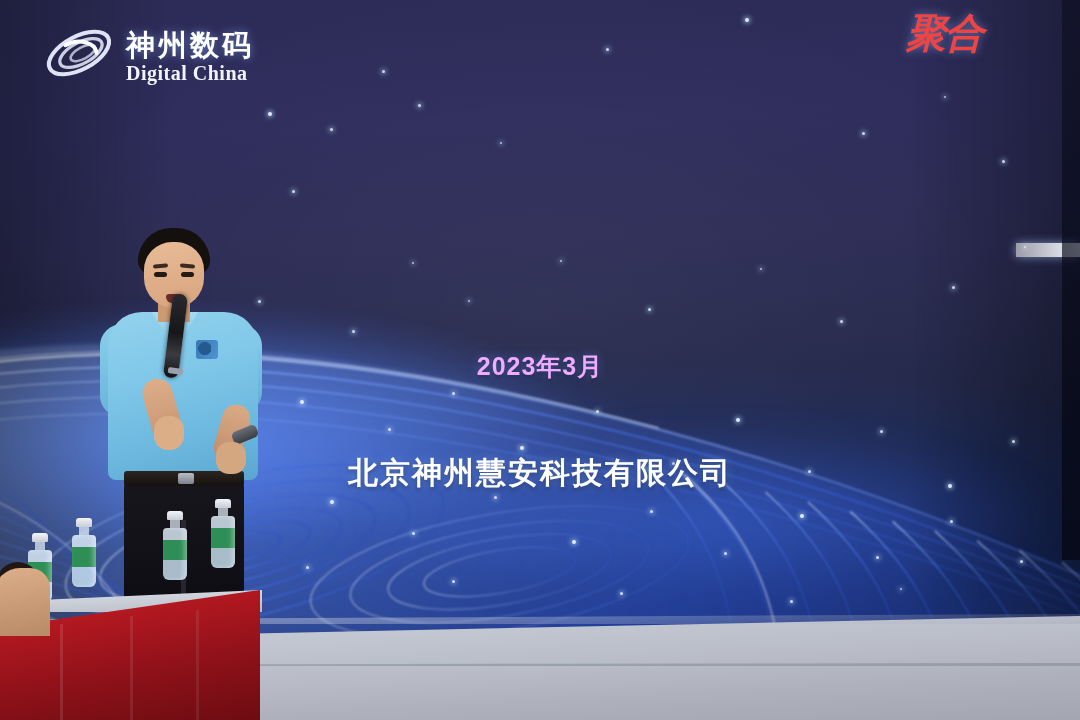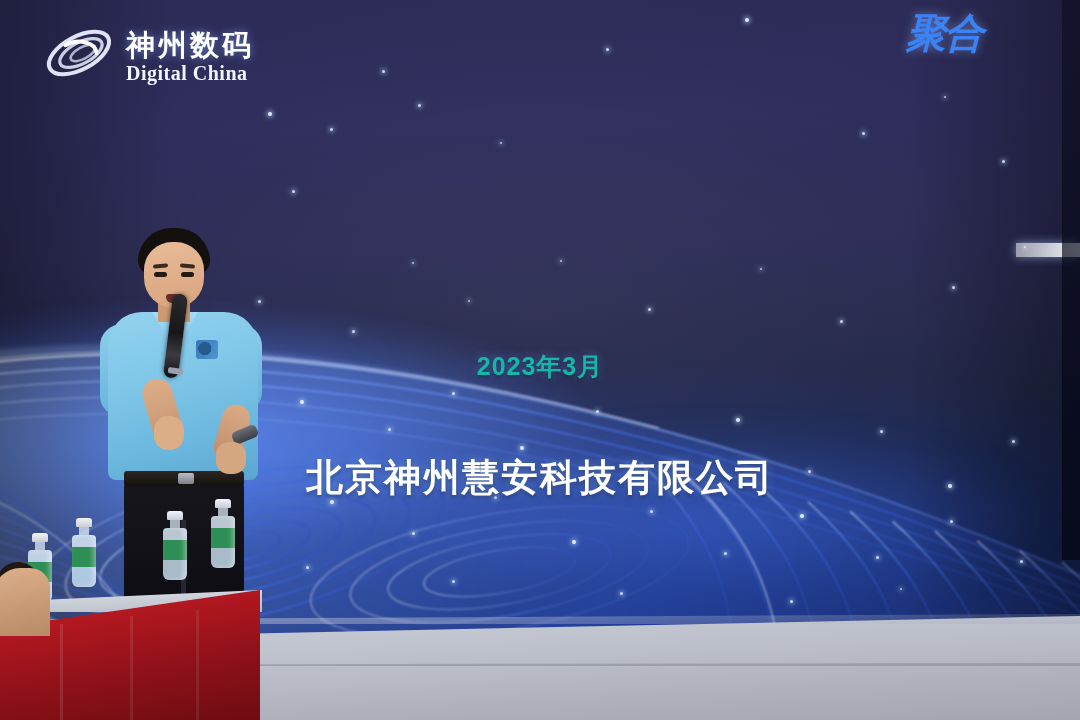--- a/index.html
+++ b/index.html
@@ -39,40 +39,40 @@
   .wave-glow2 { position:absolute; left:28%; width:90%; height:260px; top:54%;
     background:radial-gradient(ellipse 50% 50% at 42% 50%, rgba(70,120,255,.42), rgba(20,40,150,0) 72%);
     filter:blur(16px); pointer-events:none; }
 
   
   .slide-title { position:absolute; left:305px; top:186px; width:700px;
     font-size:44px; font-weight:700; letter-spacing:3px; color:#ffffff;
     text-shadow:0 0 10px rgba(120,160,255,.55), 0 2px 4px rgba(0,0,0,.55);
     white-space:nowrap; }
   .slide-date { position:absolute; left:0; top:350px; width:1080px;
-    text-align:center; font-size:25px; font-weight:700; color:#14b8a6;
+    text-align:center; font-size:25px; font-weight:700; color:#f0abfc;
     letter-spacing:1px; text-shadow:0 0 9px rgba(110,150,255,.5),0 2px 4px rgba(0,0,0,.5); }
   .slide-company { position:absolute; left:0; top:453px; width:1080px;
-    text-align:center; font-size:37px; font-weight:700; color:#ffffff;
+    text-align:center; font-size:30px; font-weight:700; color:#ffffff;
     letter-spacing:2px; text-shadow:0 0 10px rgba(120,170,255,.55),0 2px 5px rgba(0,0,0,.5); }
 
   
   .logo-dc { position:absolute; left:40px; top:18px; width:240px; height:72px; }
   .logo-dc .mark { position:absolute; left:0; top:4px; width:78px; height:62px; }
   .logo-dc .cn { position:absolute; left:86px; top:8px; font-size:29px;
     font-weight:700; color:#ffffff; letter-spacing:3px;
     text-shadow:0 0 8px rgba(140,180,255,.55); }
   .logo-dc .en { position:absolute; left:86px; top:44px; font-size:20px;
     font-weight:700; color:#f0f4ff; letter-spacing:.5px;
     font-family:"Liberation Serif","DejaVu Serif",serif; }
 
   
   .logo-tr { position:absolute; right:22px; top:14px; width:270px; height:96px;
     text-align:right; }
-  .logo-tr .cal { font-size:40px; font-weight:700; color:#3b82f6;
+  .logo-tr .cal { font-size:40px; font-weight:700; color:#ef4444;
     letter-spacing:-2px; font-family:"Liberation Serif","DejaVu Serif",serif;
     font-style:italic; line-height:1; padding-right:76px;
     text-shadow:0 0 10px rgba(150,185,255,.5); }
   .logo-tr .sub { margin-top:6px; font-size:27px; font-weight:700;
     color:#ffffff; letter-spacing:5px;
     text-shadow:0 0 9px rgba(140,180,255,.5); }
 
   
   .right-strip { position:absolute; right:0; top:243px; width:64px; height:14px;
     background:linear-gradient(90deg,rgba(255,255,255,.55),#f4f8ff);

